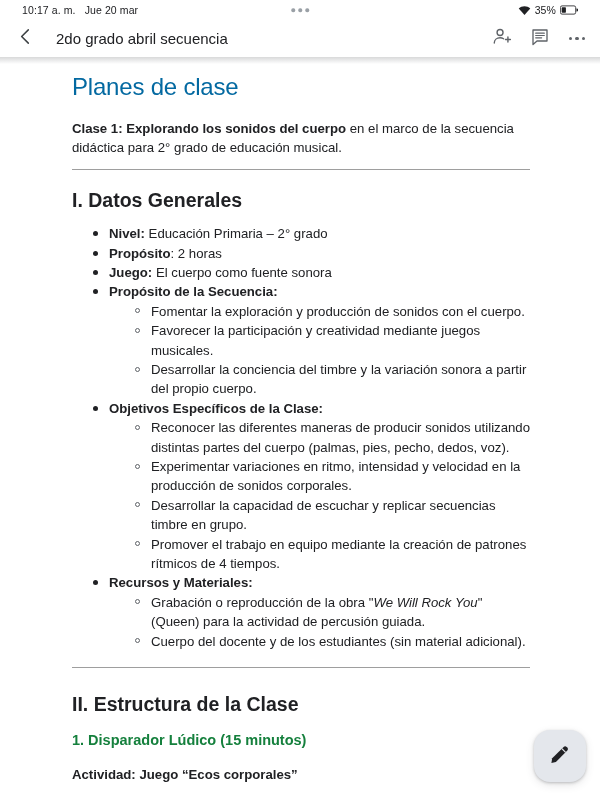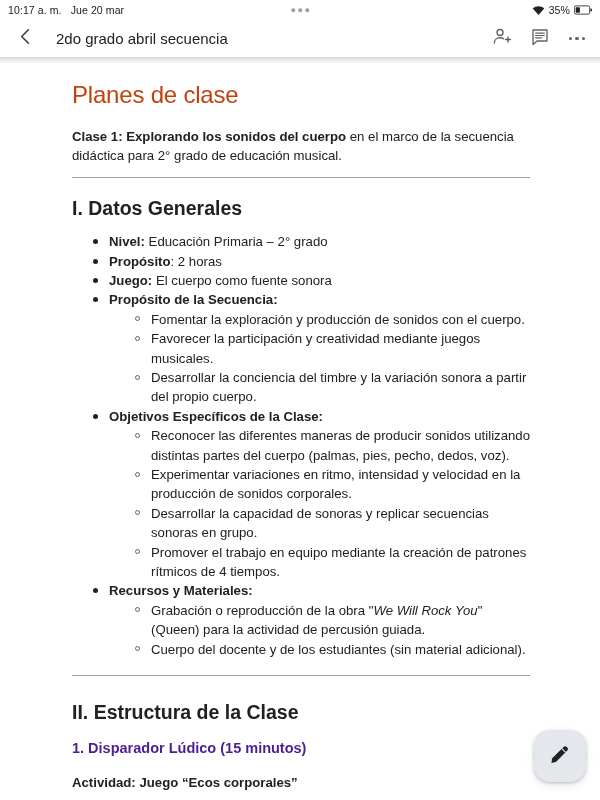--- a/index.html
+++ b/index.html
@@ -22,21 +22,21 @@
   }
 
   
   .statusbar {
     position: relative;
     height: 20px;
     width: 100%;
     background: #ffffff;
     display: flex;
     align-items: center;
-    padding: 0 8px;
+    padding: 0 22px;
     font-size: 10.5px;
     color: #202124;
     letter-spacing: 0.1px;
   }
   .sb-left { display: flex; align-items: center; gap: 9px; white-space: nowrap; }
   .sb-spacer { flex: 1; }
   .sb-right { display: flex; align-items: center; gap: 4px; white-space: nowrap; }
 
   .camera-dots {
     position: absolute;
@@ -109,22 +109,22 @@
   .doc-page {
     padding: 7px 70px 0 72px;
     color: #202124;
   }
 
   h1.doc-h1 {
     font-size: 24px;
     font-weight: 400;
     line-height: 1.25;
     letter-spacing: -0.2px;
-    color: #c2410c;
-    margin: 16px 0 17px 0;
+    color: #0369a1;
+    margin: 8px 0 17px 0;
   }
 
   p.para {
     font-size: 13.2px;
     line-height: 1.47;
     margin: 0 0 10px 0;
     color: #202124;
   }
   p.para b { font-weight: 700; }
 
@@ -140,21 +140,21 @@
     line-height: 1.3;
     margin: 0 0 11px 0;
     color: #202124;
   }
 
   h3.doc-h3 {
     font-size: 14.5px;
     font-weight: 700;
     line-height: 1.35;
     margin: 14px 0 14px 0;
-    color: #4c1d95;
+    color: #15803d;
   }
 
   p.bold-line {
     font-size: 13.2px;
     font-weight: 700;
     line-height: 1.45;
     margin: 0 0 13px 0;
     color: #202124;
   }
 
@@ -349,21 +349,21 @@
             <li class="l2">
               <span class="bullet2"></span>
               <span class="li-text">Reconocer las diferentes maneras de producir sonidos utilizando distintas partes del cuerpo (palmas, pies, pecho, dedos, voz).</span>
             </li>
             <li class="l2">
               <span class="bullet2"></span>
               <span class="li-text">Experimentar variaciones en ritmo, intensidad y velocidad en la producción de sonidos corporales.</span>
             </li>
             <li class="l2">
               <span class="bullet2"></span>
-              <span class="li-text">Desarrollar la capacidad de sonoras y replicar secuencias sonoras en grupo.</span>
+              <span class="li-text">Desarrollar la capacidad de escuchar y replicar secuencias timbre en grupo.</span>
             </li>
             <li class="l2">
               <span class="bullet2"></span>
               <span class="li-text">Promover el trabajo en equipo mediante la creación de patrones rítmicos de 4 tiempos.</span>
             </li>
           </ul>
         </li>
 
         <li class="l1">
           <span class="bullet1"></span>

